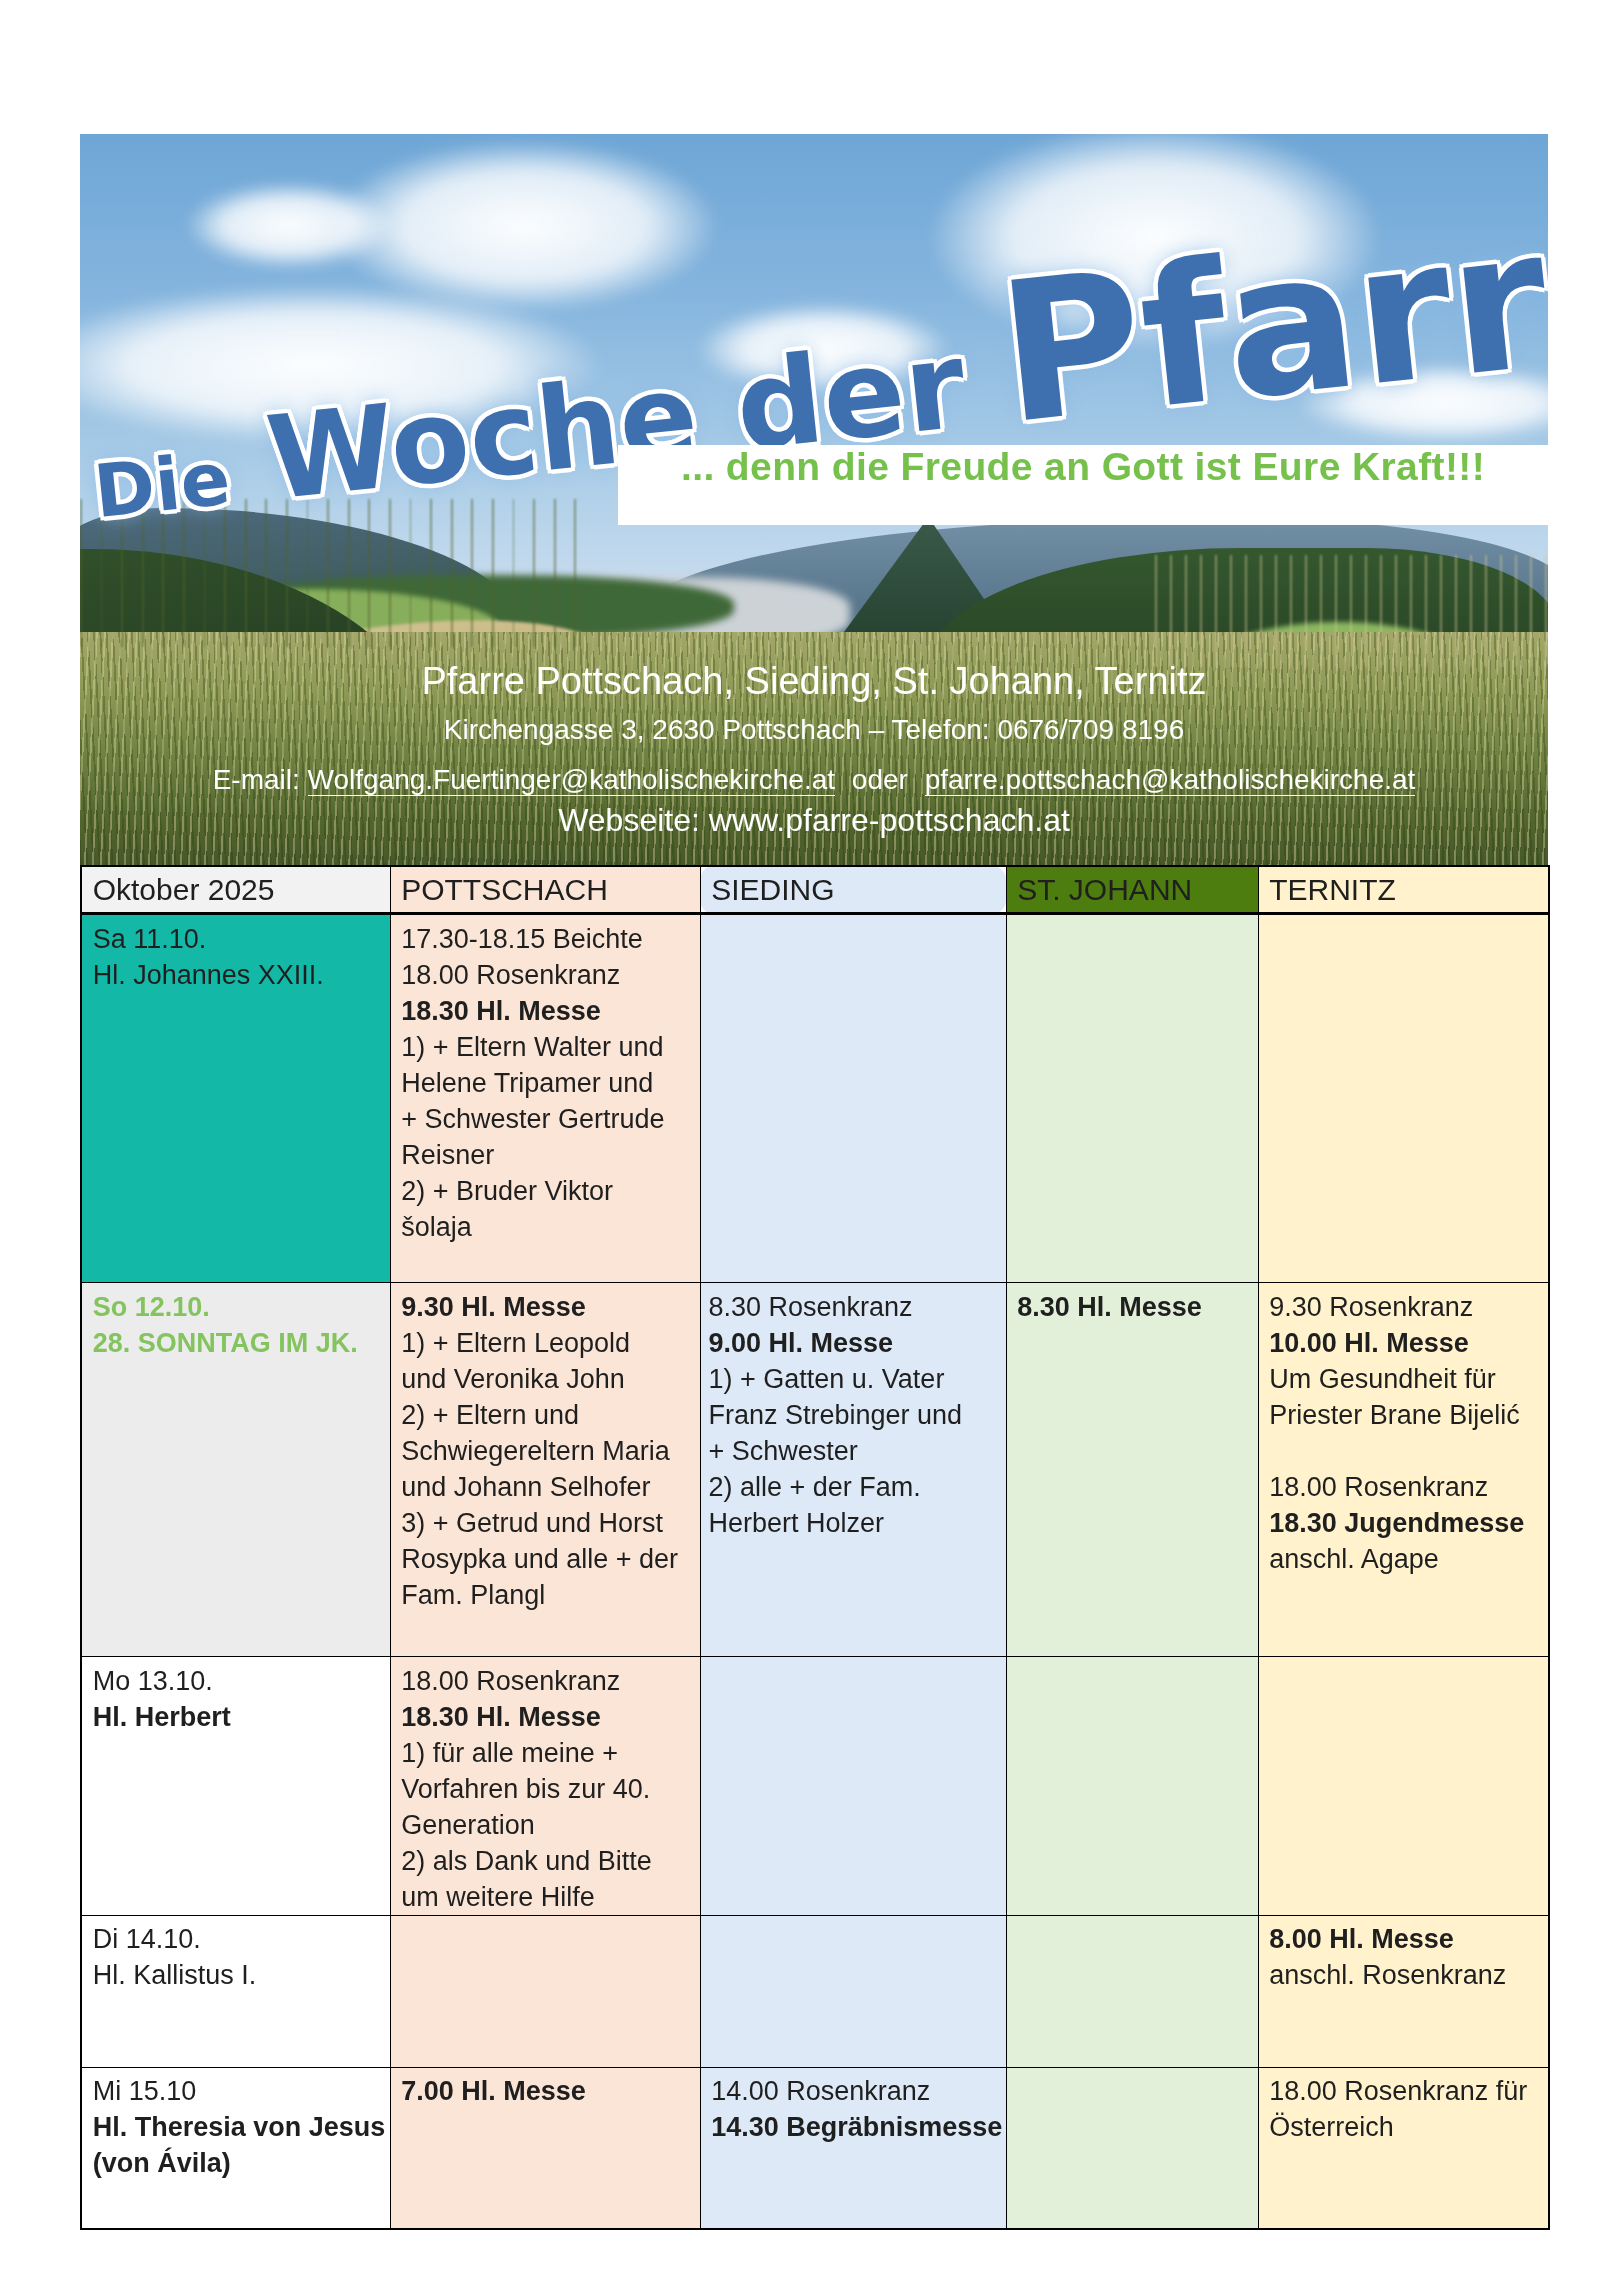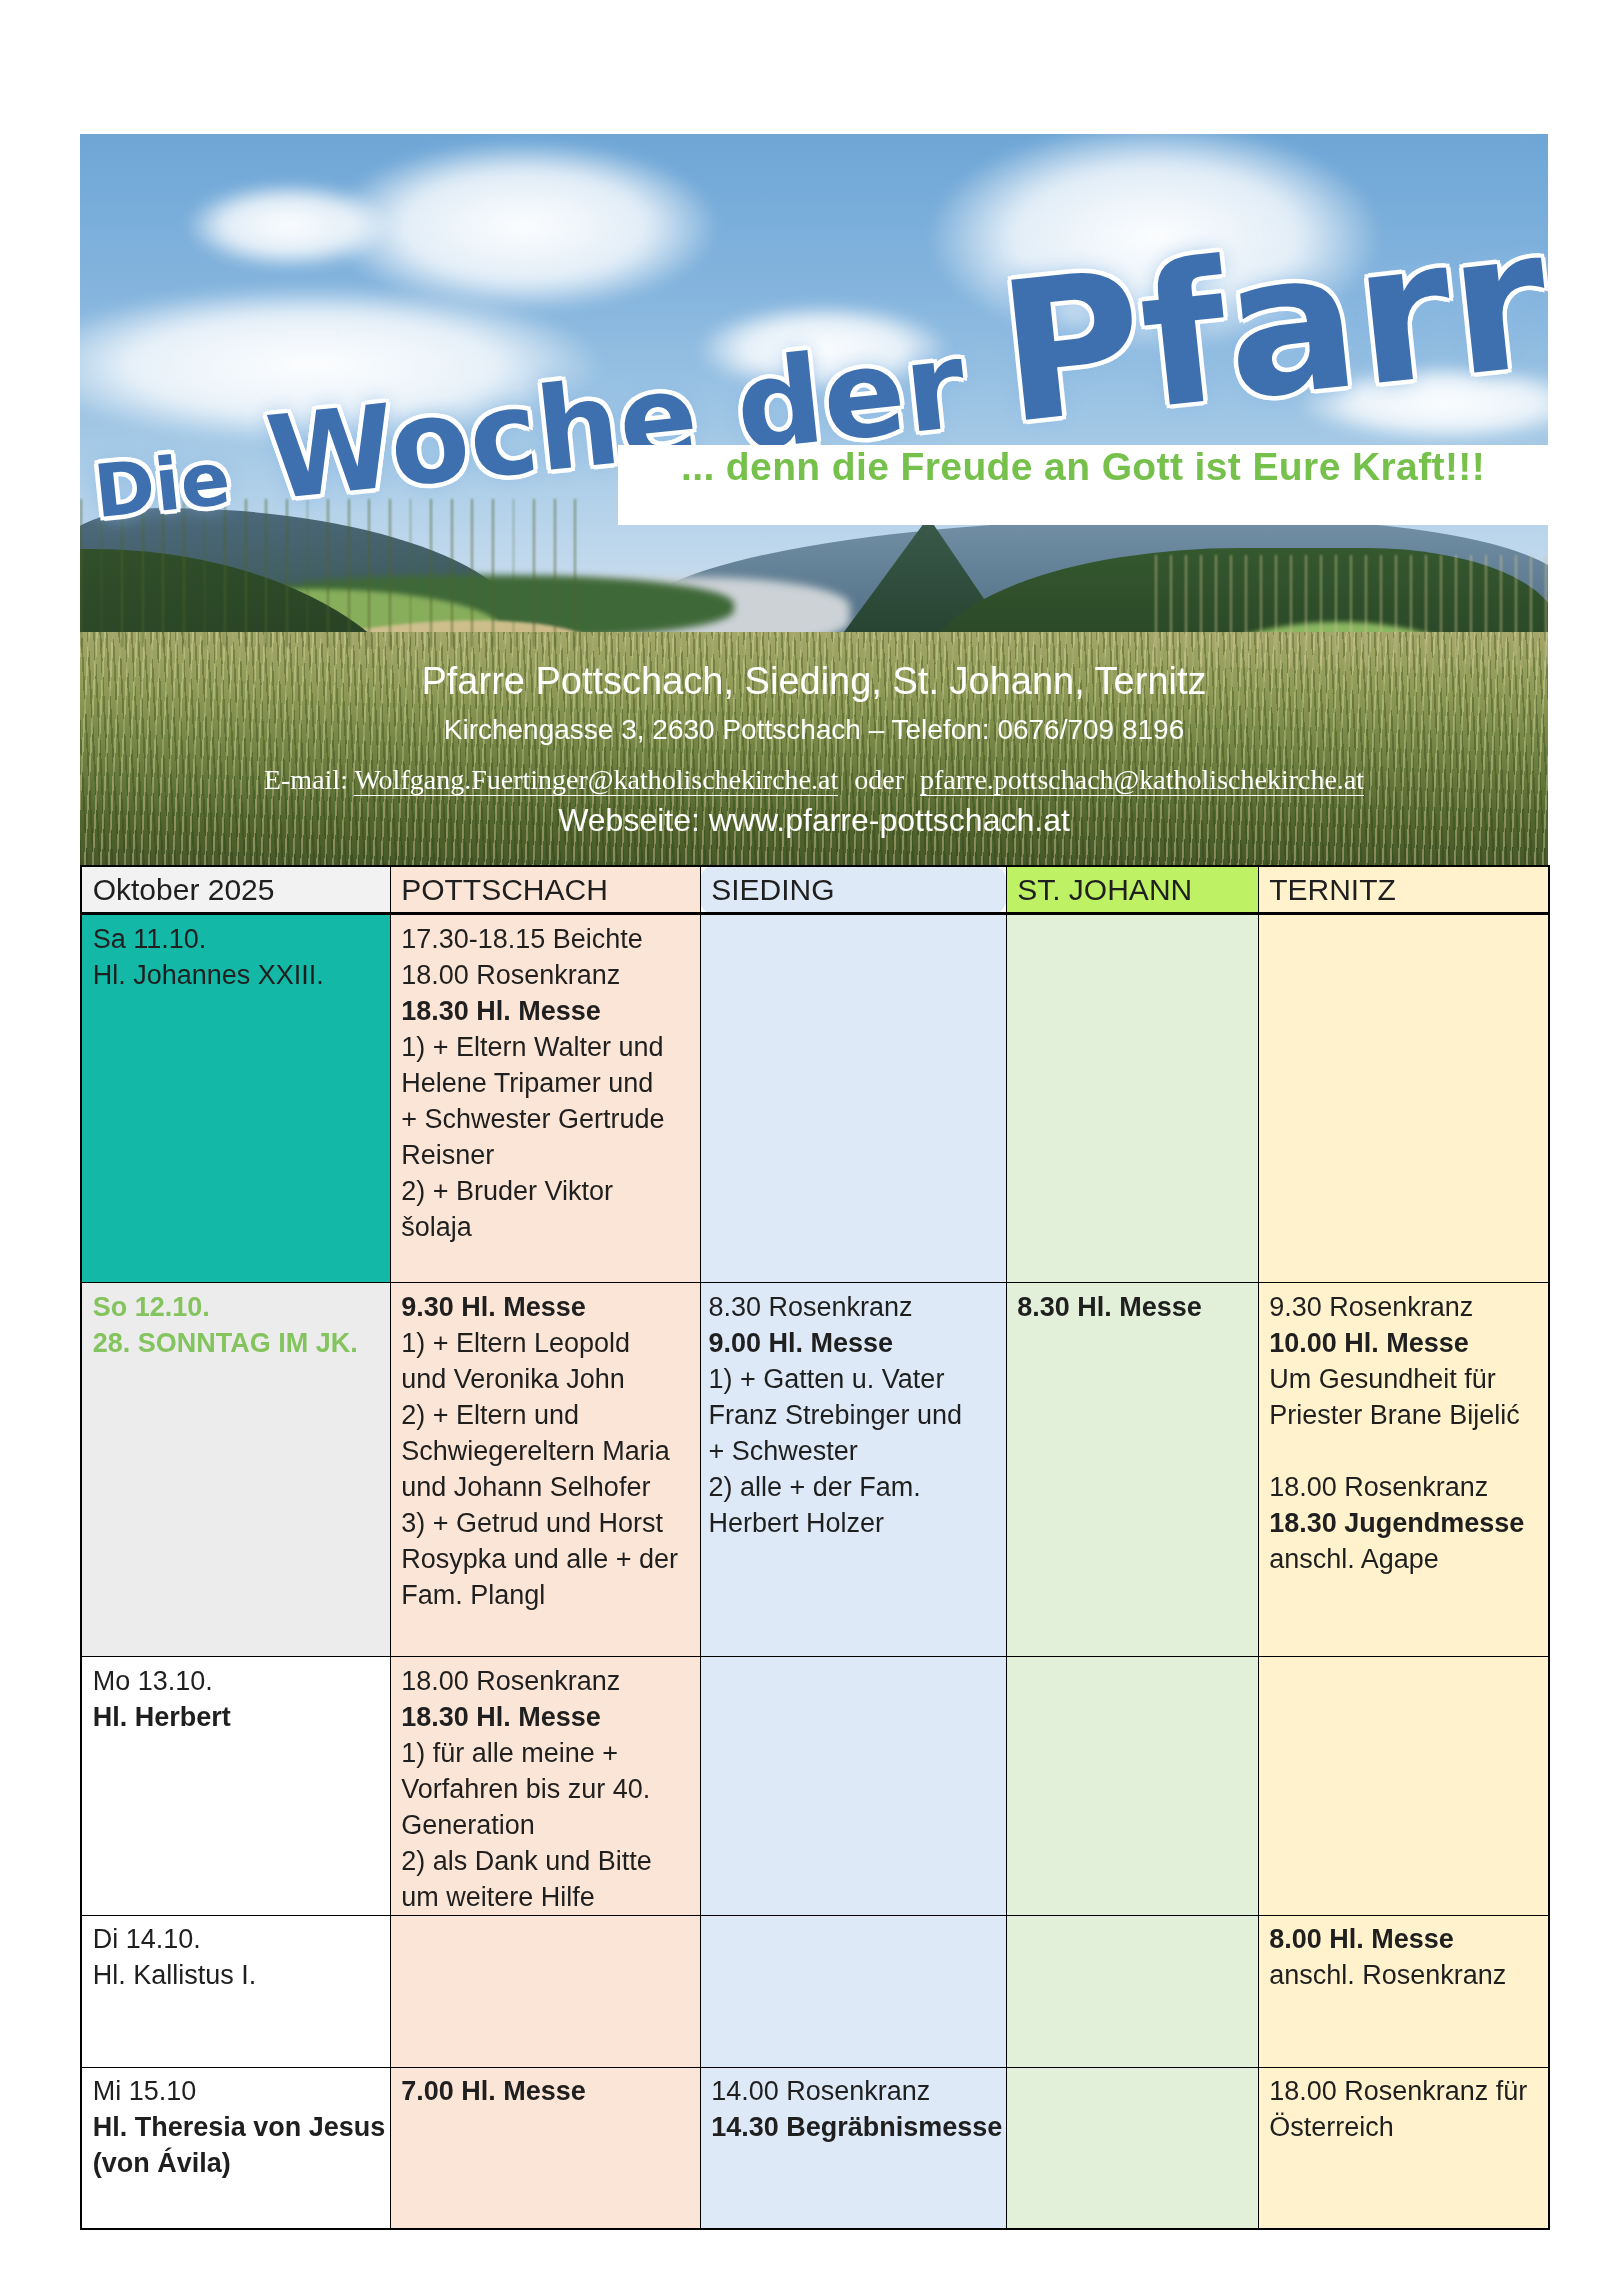--- a/index.html
+++ b/index.html
@@ -77,21 +77,21 @@
   
   .slogan{
     position:absolute;left:538px;top:311px;width:930px;height:80px;background:#ffffff;
     display:flex;align-items:flex-start;justify-content:center;
   }
   .slogan span{font-size:39px;font-weight:bold;letter-spacing:.01em;}
   
   .contact{position:absolute;left:0;top:522px;width:1468px;text-align:center;color:#ffffff;}
   .org{font-size:38px;line-height:50px;margin-bottom:3.6px;}
   .addr{font-size:28px;line-height:39px;margin-bottom:9px;}
-  .email-line{font-size:28px;line-height:43px;font-family:Liberation Serif, serif;}
+  .email-line{font-size:28px;line-height:43px;}
   .email-line .u{color:#fff;text-decoration:none;border-bottom:1.8px solid #ffffff;padding-bottom:0.9px;}
   .email-line .sep{margin:0 9px;}
   .web{font-size:32px;line-height:39px;}
   
   table.schedule{
     position:absolute;left:80px;top:865px;width:1468px;
     border-collapse:collapse;table-layout:fixed;border:2.7px solid #000;
   }
   table.schedule th{
     border:1.8px solid #000;border-bottom:3.6px solid #000;
@@ -157,21 +157,21 @@
       <col style="width: 310px;">
       <col style="width: 306px;">
       <col style="width: 252px;">
       <col style="width: 291px;">
     </colgroup>
   <thead>
     <tr id="head-row">
         <th style="background: rgb(242, 242, 242);">Oktober 2025</th>
         <th style="background: rgb(251, 229, 214);">POTTSCHACH</th>
         <th style="background: rgb(221, 233, 246); border-radius: 14px;">SIEDING</th>
-        <th style="background: #bef264;">ST. JOHANN</th>
+        <th style="background: #4d7c0f;">ST. JOHANN</th>
         <th style="background: rgb(255, 242, 204);">TERNITZ</th>
       </tr>
   </thead>
   <tbody id="body-rows">
       <tr style="height: 369px;">
         <td style="background: #14b8a6;">
           <div class="ln">Sa 11.10.</div>
           <div class="ln">Hl. Johannes XXIII.</div>
         </td>
         <td style="background: rgb(251, 229, 214);">

